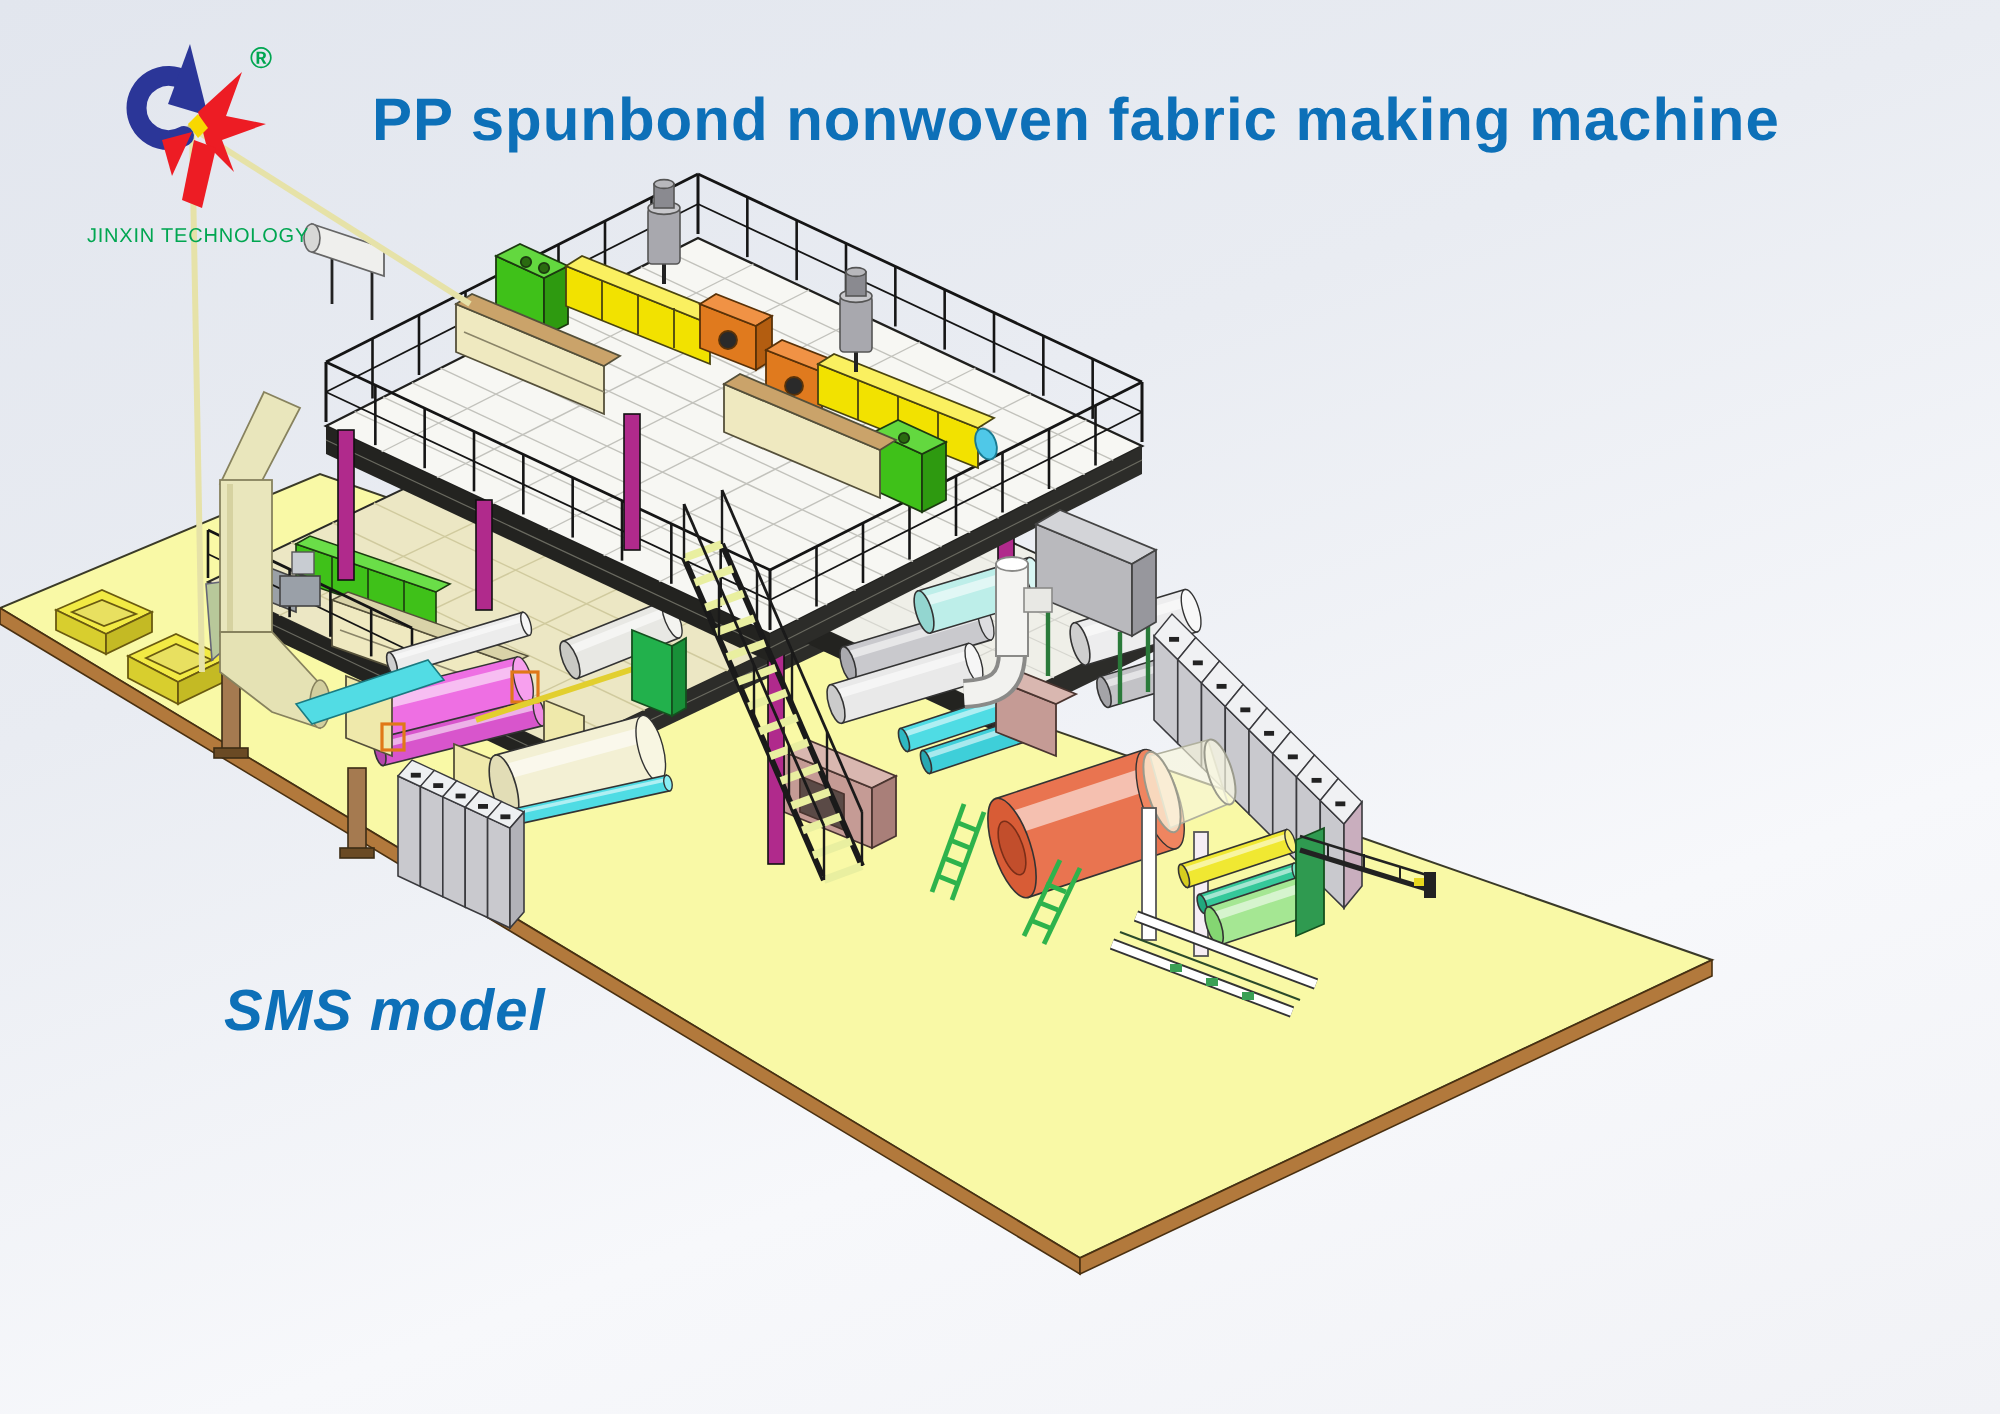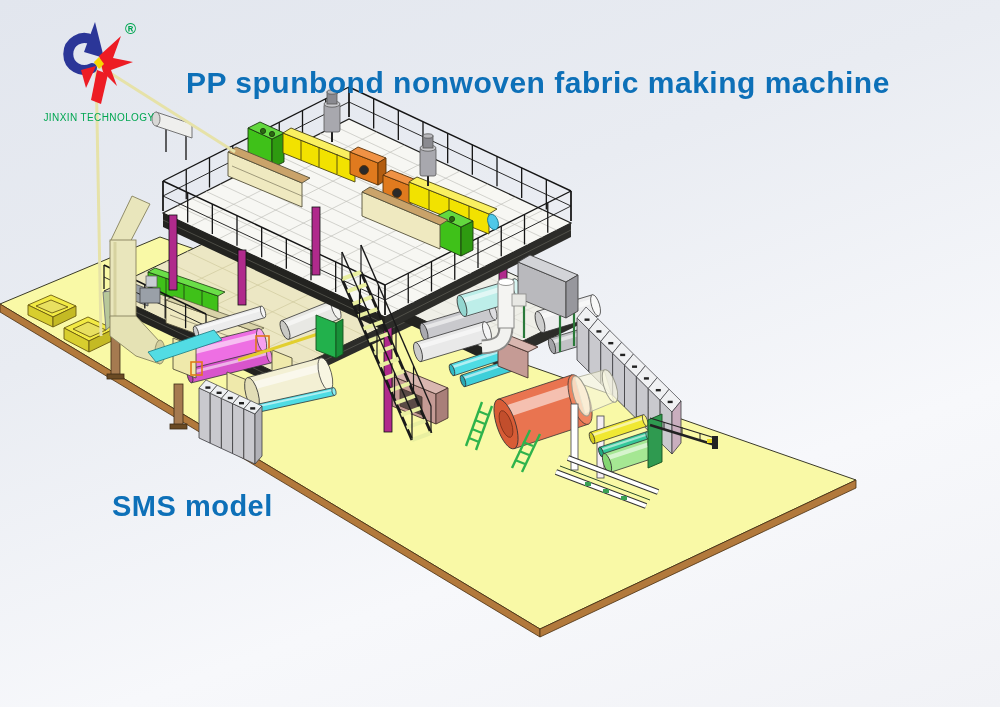--- a/index.html
+++ b/index.html
@@ -3,26 +3,26 @@
 <meta charset="utf-8">
 <style>
   html,body{margin:0;padding:0;}
   .stage{
     position:relative;width:1000px;height:707px;overflow:hidden;
     background:linear-gradient(160deg,#e2e6ee 0%,#e9ecf2 35%,#f7f8fb 70%,#f1f2f6 100%);
     font-family:"Liberation Sans",sans-serif;
   }
   svg text{font-family:"Liberation Sans",sans-serif;}
   .title{
-    position:absolute;left:186px;top:66px;font-size:30px;font-weight:bold;
+    position:absolute;left:186px;top:44px;font-size:30px;font-weight:bold;
     color:var(--title-blue);letter-spacing:.5px;white-space:nowrap;
   }
   .model-label{
     position:absolute;left:112px;top:490px;font-size:29px;font-weight:bold;
-    color:var(--title-blue);letter-spacing:.5px;
+    color:var(--title-blue);letter-spacing:.5px;font-style:italic;
   }
   .logo{position:absolute;left:24px;top:16px;width:150px;text-align:center;}
   .logo-text{font-size:10px;font-weight:normal;color:var(--logo-green);letter-spacing:.4px;white-space:nowrap;}
   .f-floor{fill:var(--floor-yellow);} .f-edge{fill:var(--floor-edge);}
   .f-mag{fill:var(--column-magenta);} .f-yel{fill:var(--extruder-yellow);}
   .f-org{fill:var(--gearbox-orange);} .f-grn{fill:var(--dosing-green);}
   .f-mauve{fill:var(--mauve);}
   .f-cream{fill:var(--pipe-cream);} 
 </style>
 </head>

